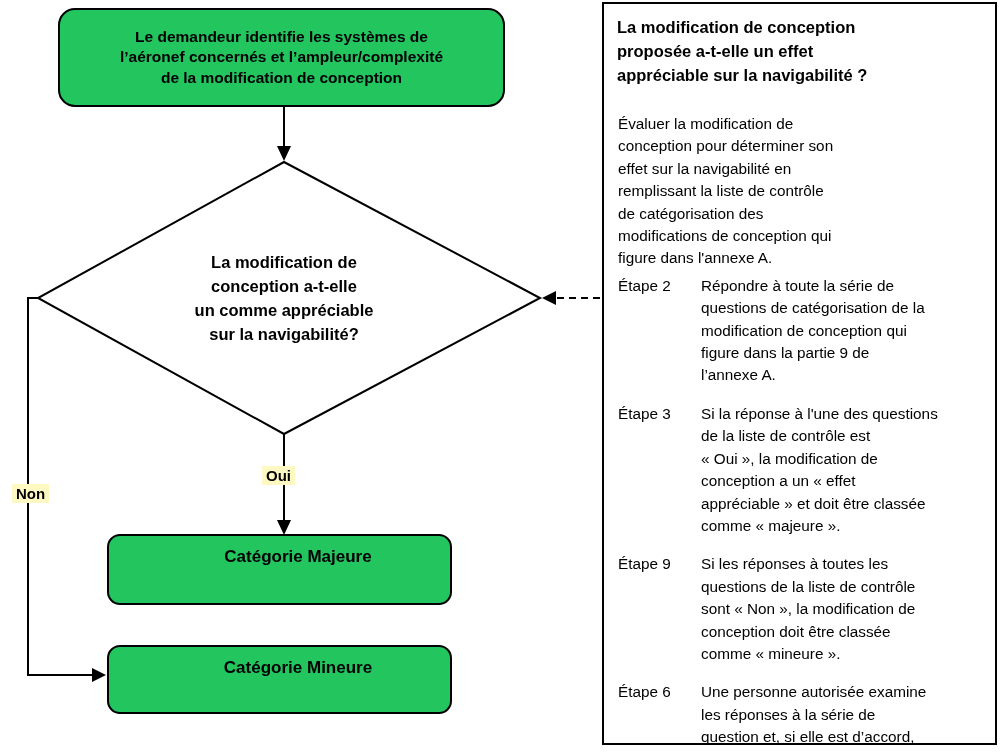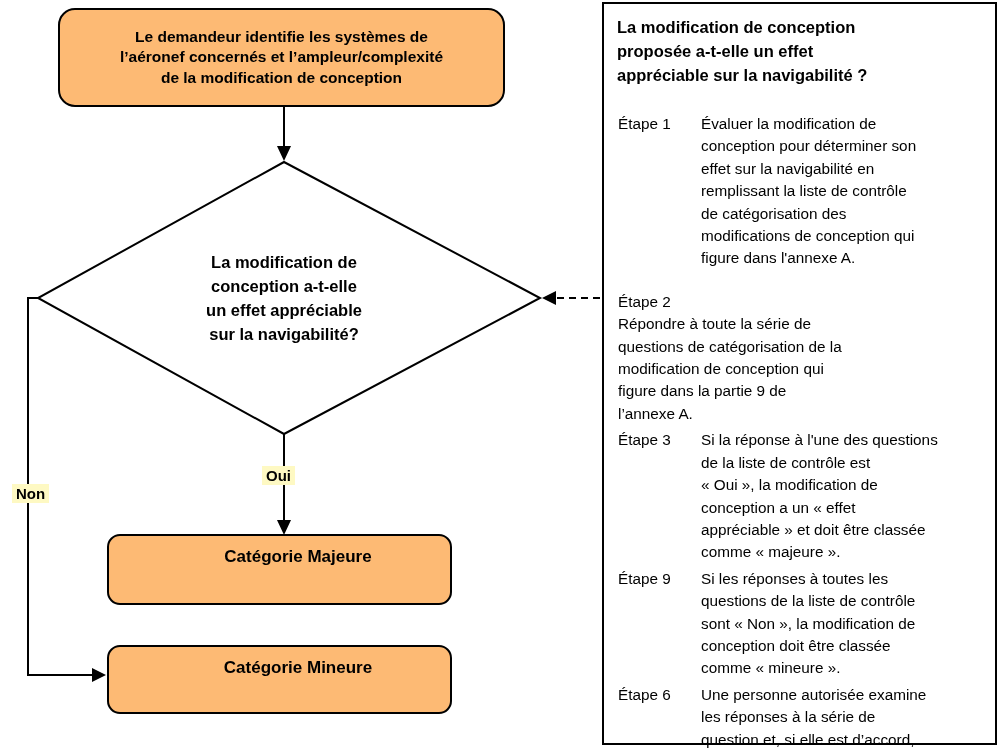--- a/index.html
+++ b/index.html
@@ -14,21 +14,21 @@
   }
   #wires {
     position: absolute;
     left: 0; top: 0;
     width: 1000px; height: 752px;
   }
   .node {
     position: absolute;
     box-sizing: border-box;
     border: 2px solid #000000;
-    background: #fdba74;
+    background: #22c55e;
     display: flex;
     justify-content: center;
     text-align: center;
     font-weight: bold;
   }
   .start-box {
     left: 58px; top: 8px;
     width: 447px; height: 99px;
     border-radius: 17px;
     align-items: center;
@@ -83,22 +83,22 @@
     line-height: 24px;
     white-space: pre-line;
   }
   .steps { margin-top: 26px; }
   .step {
     display: flex;
     padding-left: 14px;
     font-size: 15.3px;
     line-height: 22.4px;
   }
-  .step + .step { margin-top: 4px; }
-  .step.after-gap { margin-top: 21px; flex-direction: column; }
+  .step + .step { margin-top: 16px; }
+  .step.after-gap { margin-top: 5px; }
   .step-label { width: 83px; flex: none; }
   .step-text { flex: 1; white-space: pre-line; }
 </style>
 </head>
 <body>
 
 <div id="stage">
 
   <svg id="wires" viewBox="0 0 1000 752" xmlns="http://www.w3.org/2000/svg">
 
@@ -116,38 +116,37 @@
     <line x1="600" y1="298" x2="555" y2="298" stroke="#000" stroke-width="2" stroke-dasharray="7,5"></line>
     <polygon points="556,291 556,305 542,298" fill="#000"></polygon>
   </svg>
 
   <div class="node start-box">Le demandeur identifie les systèmes de
 l’aéronef concernés et l’ampleur/complexité
 de la modification de conception</div>
 
   <div class="decision-text">La modification de
 conception a-t-elle
-un effet appréciable
+un comme appréciable
 sur la navigabilité?</div>
 
   <span class="edge-label oui-label">Oui</span>
   <span class="edge-label non-label">Non</span>
 
   <div class="node category-box major-box">Catégorie Majeure</div>
 
   <div class="node category-box minor-box">Catégorie Mineure</div>
 
   <div class="panel">
     <div class="panel-title">La modification de conception
 proposée a-t-elle un effet
 appréciable sur la navigabilité ?</div>
 
     <div class="steps">
       <div class="step">
-        <div class="step-label">Étape 1</div>
         <div class="step-text">Évaluer la modification de
 conception pour déterminer son
 effet sur la navigabilité en
 remplissant la liste de contrôle
 de catégorisation des
 modifications de conception qui
 figure dans l'annexe A.</div>
       </div>
       <div class="step after-gap">
         <div class="step-label">Étape 2</div>

